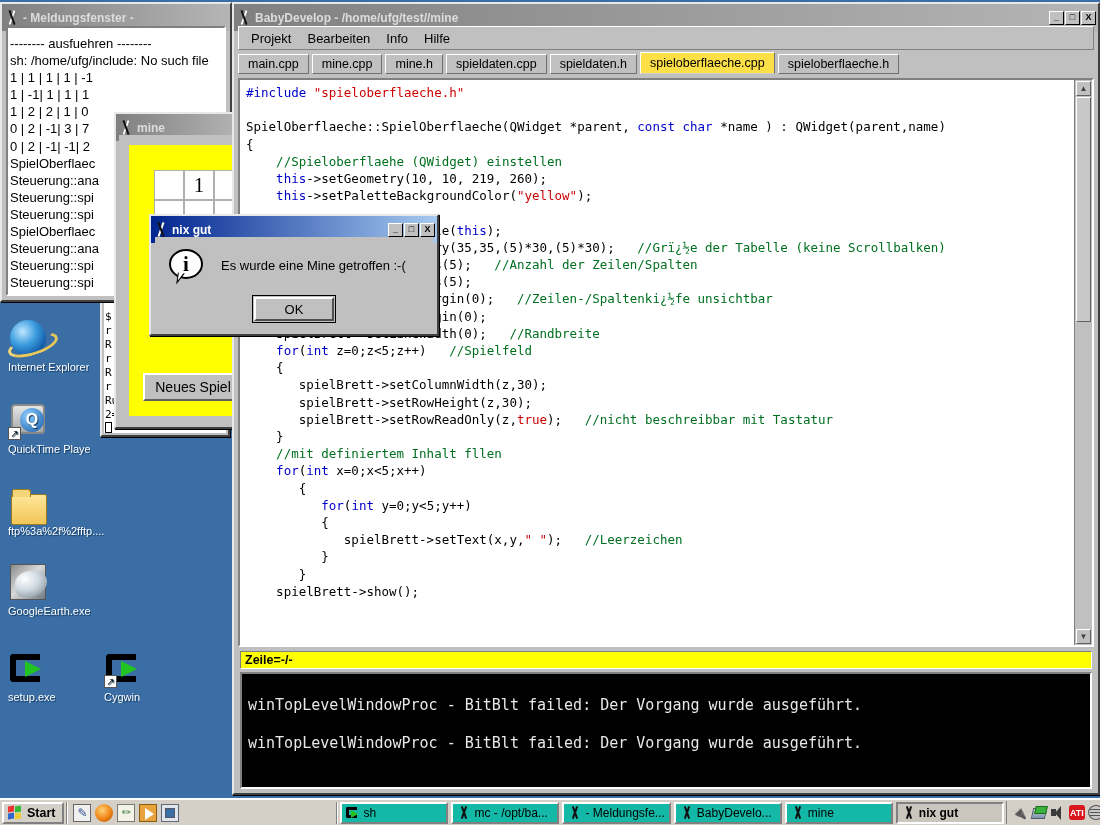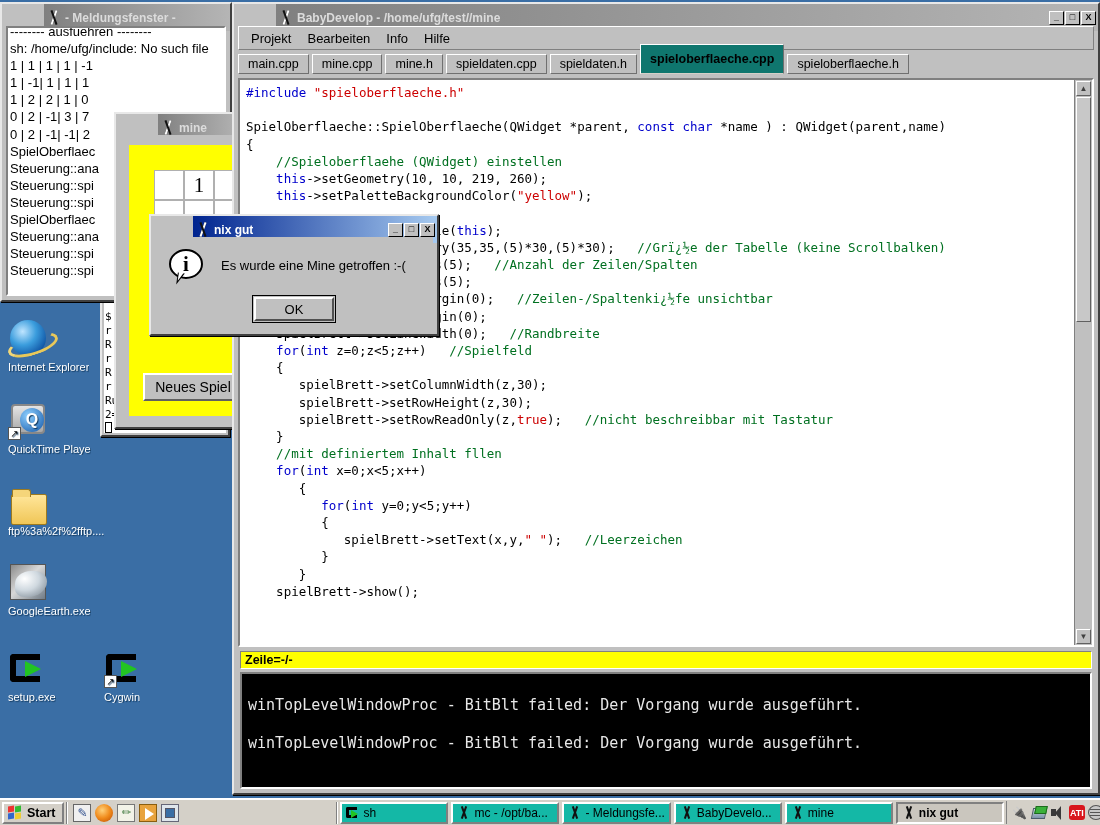--- a/index.html
+++ b/index.html
@@ -22,21 +22,20 @@
     border-color: #e8e8e8 #404040 #404040 #e8e8e8;
     box-shadow: 1px 1px 0 #000;
   }
   .tbar {
     height: 27px;
     display: flex; align-items: center;
     padding: 0 2px 0 2px;
     font-weight: bold; font-size: 12px;
     color: #fff;
     overflow: hidden;
-    margin-left: 42px;
   }
   .tbar.inactive {
     background: linear-gradient(to right, #808080, #b5b5b5);
     color: #dcdcdc;
   }
   .tbar.active {
     background: linear-gradient(to right, #00248f, #a6caf0);
     color: #ffffff;
   }
   .xlogo {
@@ -71,21 +70,21 @@
 
   
   #meldung { left: 0; top: 2px; width: 232px; height: 300px; }
   #meldung .body { position: absolute; left: 4px; top: 22px; right: 4px; bottom: 4px; }
   #meldung .list {
     position: absolute; inset: 0;
     background: #fff;
     overflow: hidden;
     font-family: "Liberation Sans", sans-serif;
     font-size: 13px; color: #000;
-    padding: 4px 2px;
+    padding: 16px 2px;
     line-height: 17.1px;
     white-space: nowrap;
   }
   #meldung .list div { height: 17.1px; overflow: hidden; }
 
   
   #mcterm { left: 100px; top: 292px; width: 130px; height: 145px;
             background: #c0c0c0; border: 2px solid;
             border-color: #e8e8e8 #404040 #404040 #e8e8e8; }
   #mcterm .scr { position: absolute; left: 2px; top: 2px; right: 2px; bottom: 2px;
@@ -170,24 +169,24 @@
     display: flex; align-items: flex-end; gap: 3px;
   }
   #baby .tab {
     height: 20px; padding: 0 9px;
     background: #c0c0c0;
     border: 1px solid; border-color: #ffffff #707070 #707070 #ffffff;
     display: flex; align-items: center;
     font-size: 12.5px; color: #000; white-space: nowrap;
   }
   #baby .tab.sel {
-    height: 30px;
-    background: #0f766e;
+    height: 22px;
+    background: #fde047;
     border-color: #ffffff #707070 #d4d0c8 #ffffff;
-    font-weight: bold;
+    font-weight: normal;
   }
   #baby .editor {
     position: absolute; left: 4px; top: 74px; right: 4px; height: 569px;
     background: #fff;
     border: 2px solid; border-color: #808080 #ffffff #ffffff #808080;
     overflow: hidden;
   }
   #baby .code {
     position: absolute; left: 0; top: 0; right: 18px; bottom: 0;
     background: #fff;

